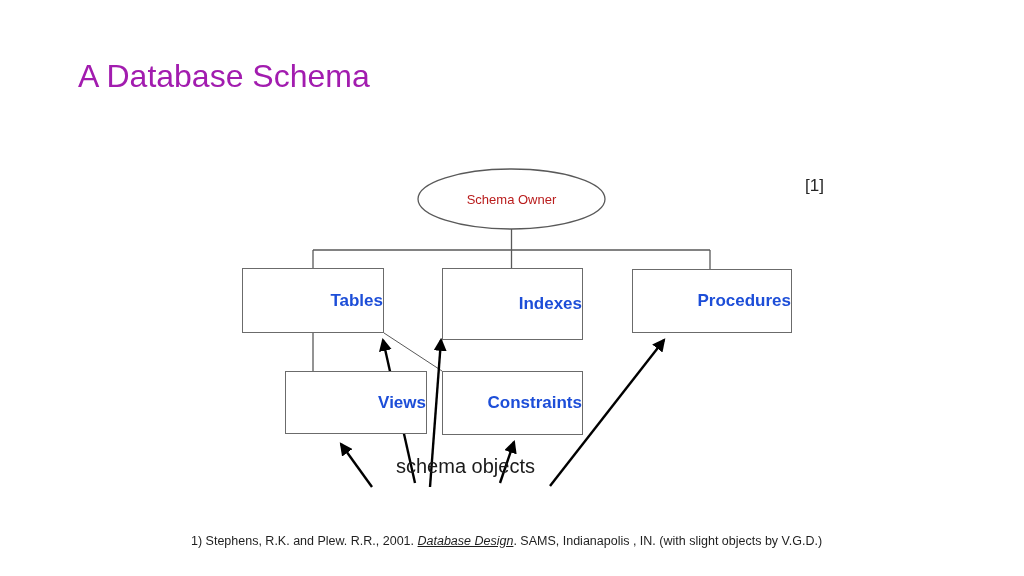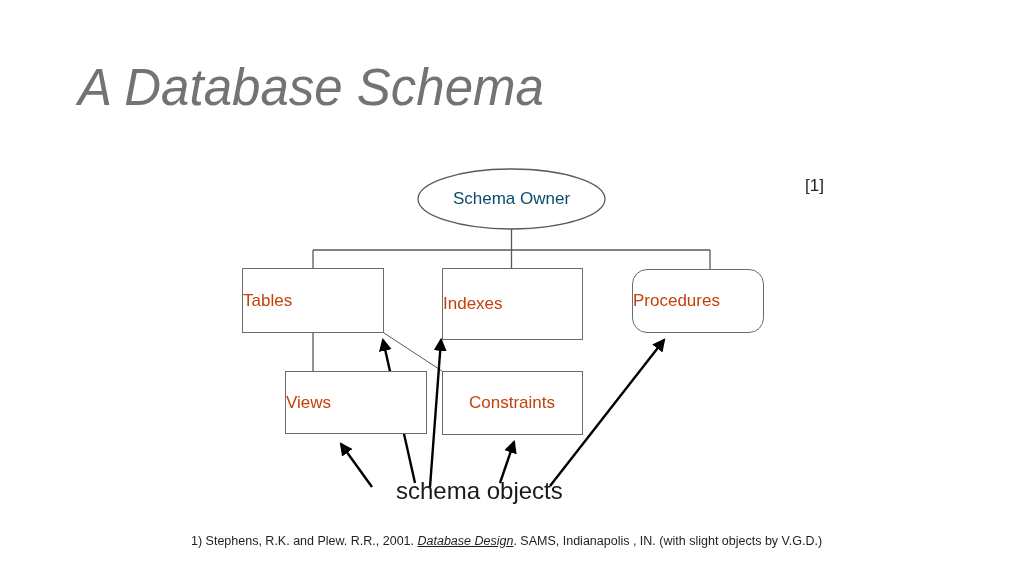--- a/index.html
+++ b/index.html
@@ -12,26 +12,25 @@
     width: 1024px;
     height: 576px;
     overflow: hidden;
     font-family: "Liberation Sans", sans-serif;
     color: #1a1a1a;
   }
   .slide-title {
     position: absolute;
     left: 78px;
     top: 58px;
-    font-size: 51px;
+    font-size: 32px;
     font-weight: 300;
     letter-spacing: 0px;
-    color: #737373;
+    color: #a21caf;
     white-space: nowrap;
-    font-style: italic;
   }
   .ref-marker {
     position: absolute;
     left: 805px;
     top: 176px;
     font-size: 17px;
     color: #262626;
   }
   .diagram-svg {
     position: absolute;
@@ -40,46 +39,47 @@
     width: 1024px;
     height: 576px;
   }
   .node {
     position: absolute;
     box-sizing: border-box;
     background: #ffffff;
     border: 1.4px solid #6b6b6b;
     display: flex;
     align-items: center;
-    justify-content: flex-start;
+    justify-content: flex-end;
     font-size: 17px;
-    color: #c2410c;
+    color: #1d4ed8;
+    font-weight: bold;
   }
   .node-tables      { left: 242px; top: 268px; width: 142px; height: 65px; }
   .node-indexes     { left: 442px; top: 268px; width: 141px; height: 72px; }
-  .node-procedures  { left: 632px; top: 269px; width: 132px; height: 64px; border-radius: 15px; }
+  .node-procedures  { left: 632px; top: 269px; width: 160px; height: 64px; }
   .node-views       { left: 242px; top: 371px; width: 142px; height: 63px; margin-left: 43px; }
   .node-constraints { left: 442px; top: 371px; width: 141px; height: 64px; padding-left: 26px; }
   .root-label {
     position: absolute;
     left: 418px;
     top: 170px;
     width: 187px;
     height: 58px;
     display: flex;
     align-items: center;
     justify-content: center;
-    font-size: 17px;
-    color: #0c4a6e;
+    font-size: 13px;
+    color: #b91c1c;
   }
   .annotation {
     position: absolute;
     left: 396px;
-    top: 477px;
-    font-size: 24px;
+    top: 455px;
+    font-size: 20px;
     color: #1a1a1a;
     white-space: nowrap;
   }
   .footnote {
     position: absolute;
     left: 191px;
     top: 534px;
     font-size: 12.5px;
     color: #1f1f1f;
     white-space: nowrap;

